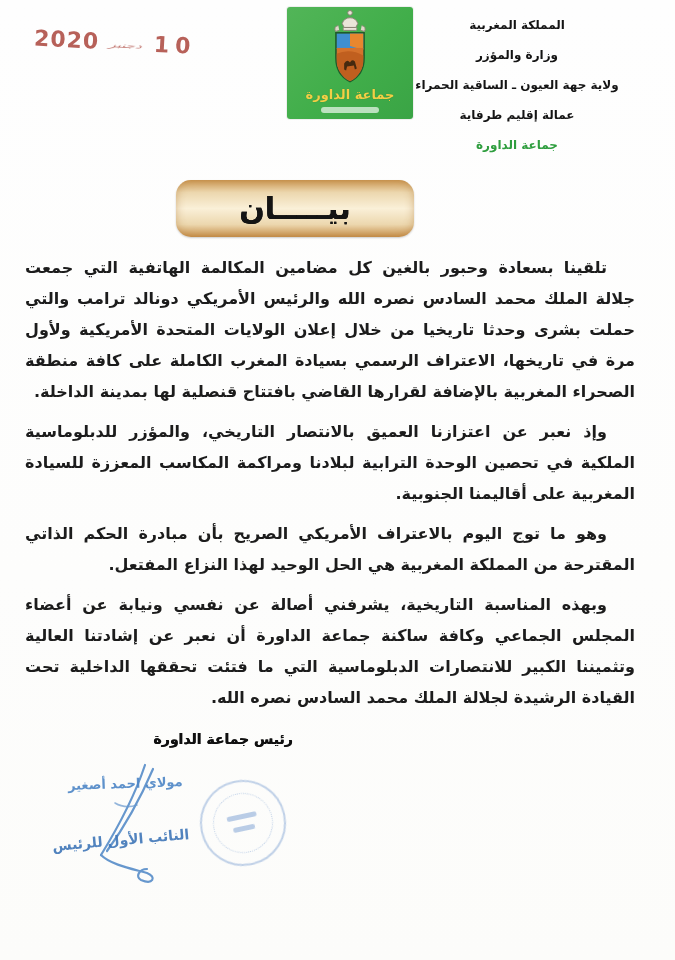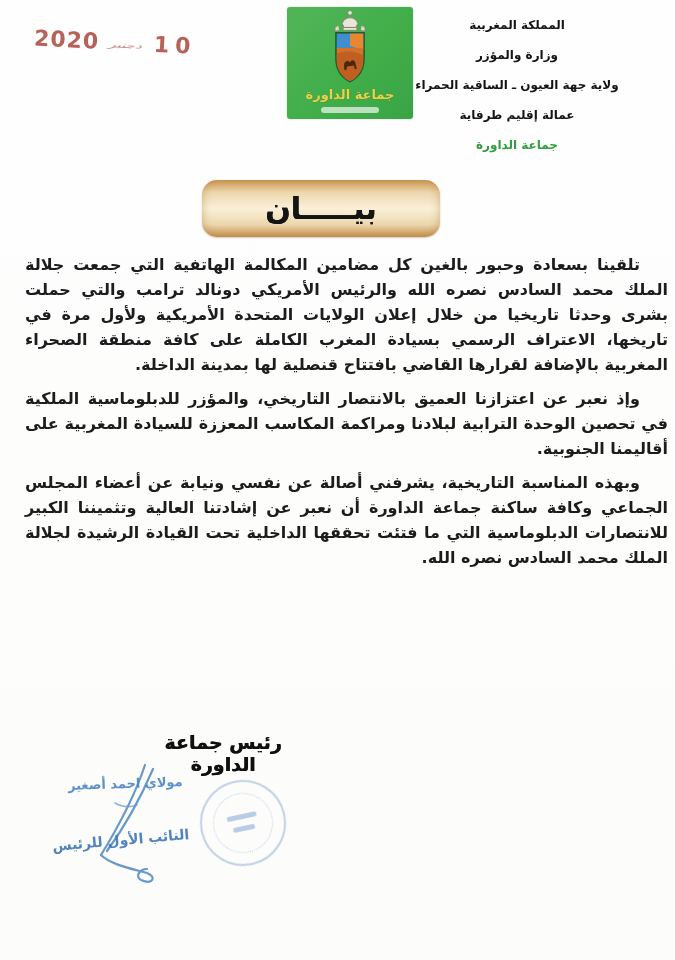--- a/index.html
+++ b/index.html
@@ -45,45 +45,45 @@
   .letterhead{
     position:absolute;right:8px;top:10px;width:300px;
     direction:rtl;text-align:center;
     font-weight:bold;font-size:12px;color:#141414;
   }
   .letterhead .lh-line{height:30px;line-height:30px;}
   .letterhead .lh-commune{height:30px;line-height:30px;color:#2f9e3f;}
 
   
   .banner{
-    position:absolute;left:202px;top:180px;width:238px;height:57px;
+    position:absolute;left:176px;top:180px;width:238px;height:57px;
     border-radius:15px;
     background:linear-gradient(180deg,#cf9c58 0%,#ecd7ae 22%,#faf0d8 50%,#ecd7ae 78%,#c9934f 100%);
     box-shadow:inset 0 0 10px rgba(170,110,40,.45),0 1px 2px rgba(0,0,0,.2);
     display:flex;align-items:center;justify-content:center;
   }
   .banner-title{
     font-size:30px;font-weight:bold;color:#141414;direction:rtl;
     text-shadow:0 0 .5px #000;
   }
 
   
   .body-text{
-    position:absolute;left:25px;right:7px;top:252px;
+    position:absolute;left:25px;right:40px;top:252px;
     direction:rtl;text-align:justify;
     font-size:16px;font-weight:bold;color:#1c1c1c;
-    line-height:25px;
+    line-height:31px;
   }
   .body-text p{margin:0 0 9px 0;text-indent:28px;}
 
   
   .sig-title{
     position:absolute;left:138px;top:731px;width:170px;
     direction:rtl;text-align:center;
-    font-size:19px;font-weight:bold;color:#101010;
+    font-size:14px;font-weight:bold;color:#101010;
     text-shadow:.5px 0 #101010;
   }
   .sig-name{
     position:absolute;left:68px;top:776px;
     direction:rtl;font-size:13px;font-weight:bold;color:#4d86c6;
     transform:rotate(-2deg);opacity:.9;
   }
   .sig-role{
     position:absolute;left:52px;top:832px;
     direction:rtl;font-size:14px;font-weight:bold;color:#3f76b8;
@@ -151,20 +151,21 @@
     <div class="lh-commune">جماعة الداورة</div>
   </div>
 
   <div class="banner">
     <div class="banner-title">بيـــــان</div>
   </div>
 
   <div class="body-text">
     <p>تلقينا بسعادة وحبور بالغين كل مضامين المكالمة الهاتفية التي جمعت جلالة الملك محمد السادس نصره الله والرئيس الأمريكي دونالد ترامب والتي حملت بشرى وحدثا تاريخيا من خلال إعلان الولايات المتحدة الأمريكية ولأول مرة في تاريخها، الاعتراف الرسمي بسيادة المغرب الكاملة على كافة منطقة الصحراء المغربية بالإضافة لقرارها القاضي بافتتاح قنصلية لها بمدينة الداخلة.</p>
     <p>وإذ نعبر عن اعتزازنا العميق بالانتصار التاريخي، والمؤزر للدبلوماسية الملكية في تحصين الوحدة الترابية لبلادنا ومراكمة المكاسب المعززة للسيادة المغربية على أقاليمنا الجنوبية.</p>
+    <p>وهو ما توج اليوم بالاعتراف الأمريكي الصريح بأن مبادرة الحكم الذاتي المقترحة من المملكة المغربية هي الحل الوحيد لهذا النزاع المفتعل.</p>
     <p>وبهذه المناسبة التاريخية، يشرفني أصالة عن نفسي ونيابة عن أعضاء المجلس الجماعي وكافة ساكنة جماعة الداورة أن نعبر عن إشادتنا العالية وتثميننا الكبير للانتصارات الدبلوماسية التي ما فتئت تحققها الداخلية تحت القيادة الرشيدة لجلالة الملك محمد السادس نصره الله.</p>
   </div>
 
   <div class="sig-title">رئيس جماعة الداورة</div>
 
   <div class="sig-name">مولاي احمد أصغير</div>
   <svg class="sig-swoosh" width="220" height="125" viewBox="0 0 220 125">
     <g fill="none" stroke="#4d86c6" stroke-width="2.2" stroke-linecap="round" opacity=".85">
       <path d="M98 6 C 86 34, 68 66, 52 88"></path>
       <path d="M90 2 C 80 32, 62 66, 46 92"></path>

